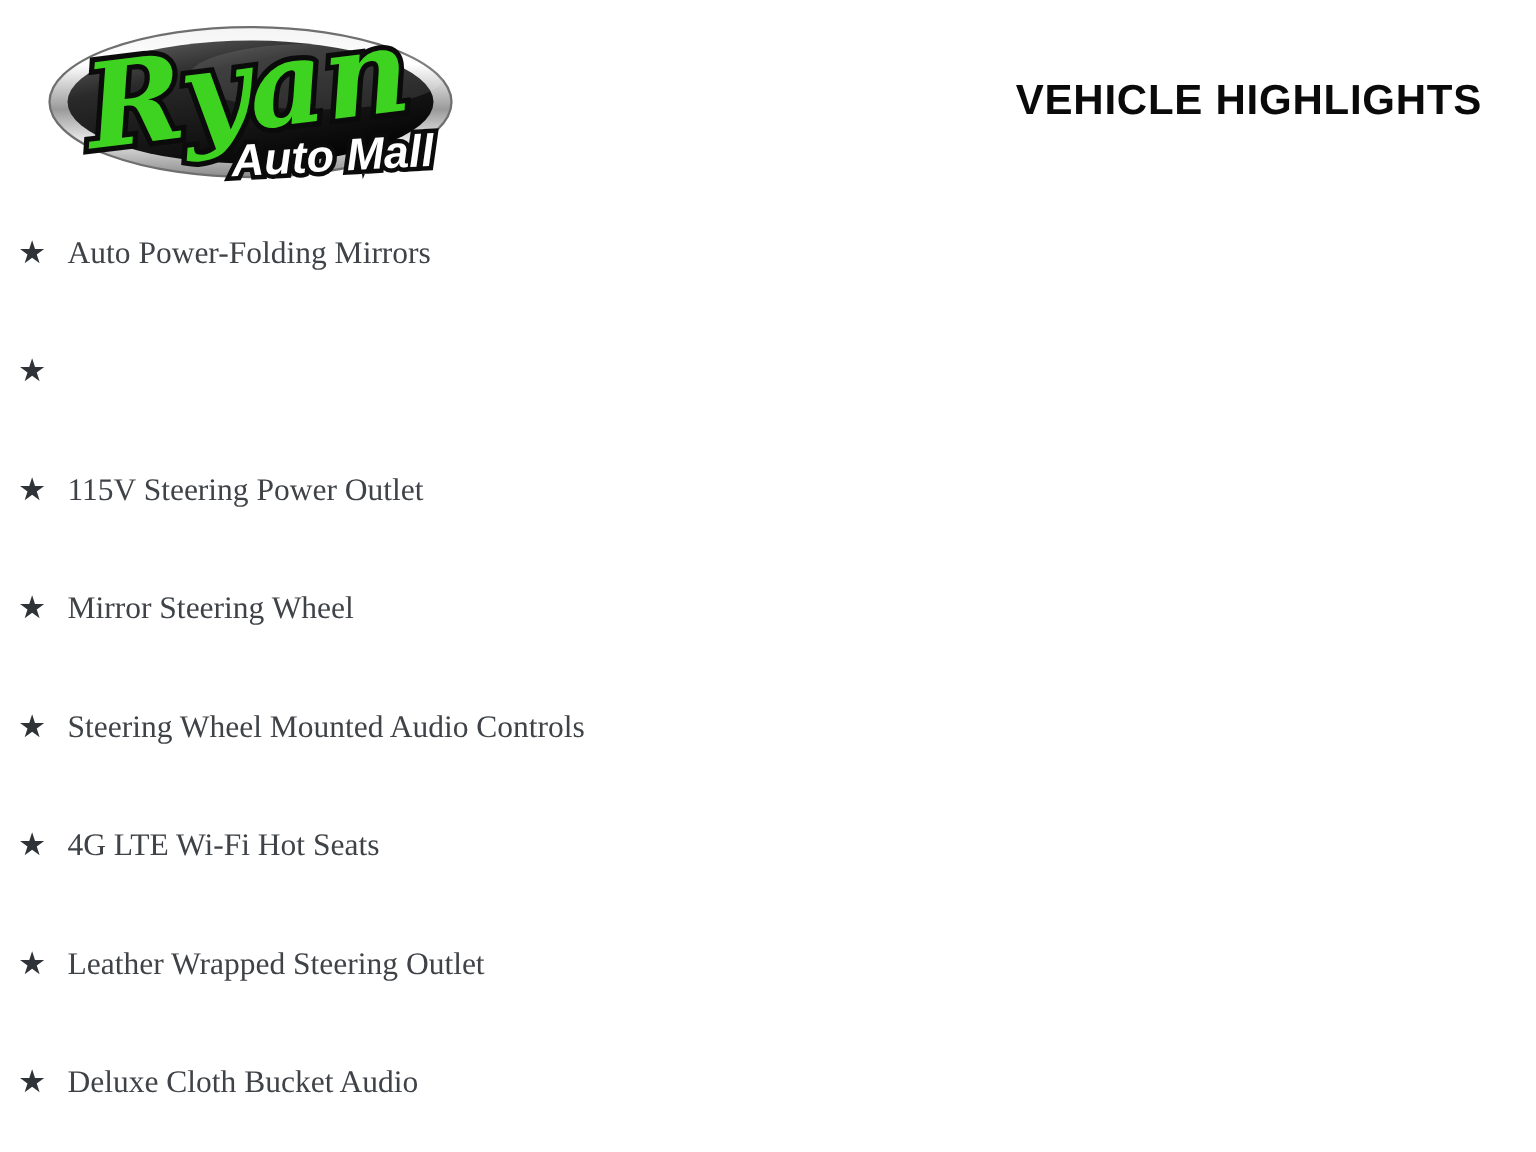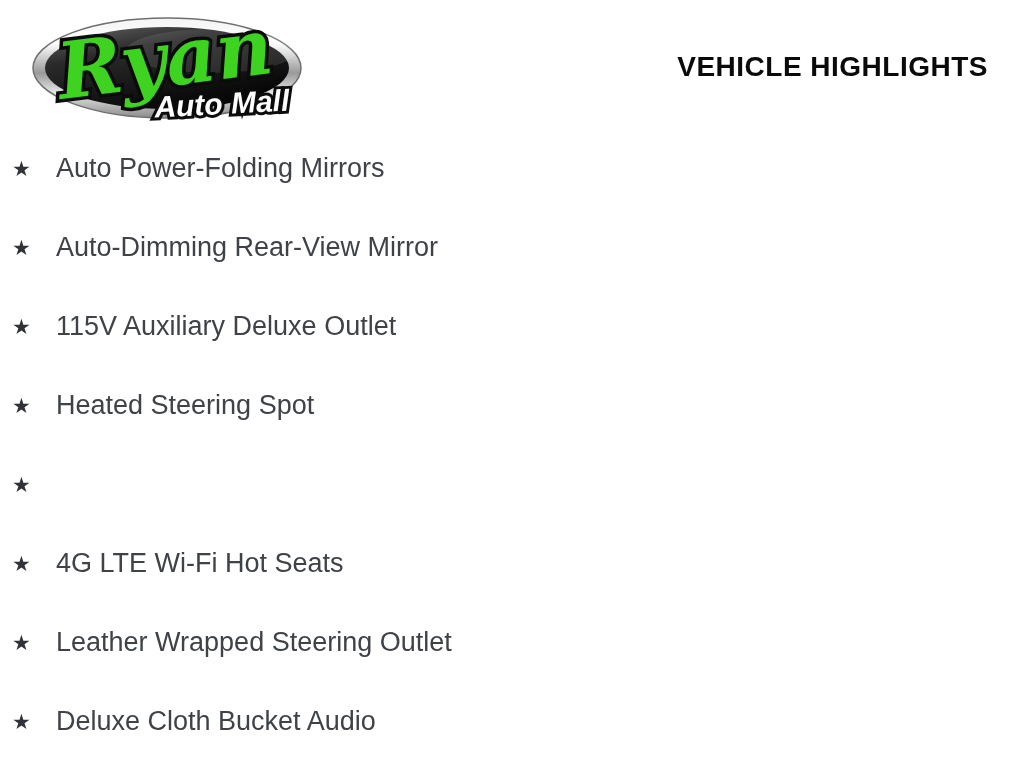--- a/index.html
+++ b/index.html
@@ -46,25 +46,26 @@
   .star {
     font-size: 21px;
     line-height: 38px;
     color: #2f3337;
     width: 24px;
     flex: 0 0 24px;
     text-align: left;
     margin-left: 2px;
   }
   .item-text {
-    font-size: 27px;
+    font-size: 21px;
     line-height: 37px;
     color: #3f4347;
-    margin-left: 20px;
+    margin-left: 9px;
     white-space: nowrap;
+    font-family: Liberation Serif, serif;
   }
   
   .logo-svg { width: 100%; height: 100%; display: block; }
 </style>
 </head>
 <body>
 
 <div class="page">
 
   <div class="logo-wrap">
@@ -98,32 +99,32 @@
 
   <h1 class="page-title">VEHICLE HIGHLIGHTS</h1>
 
   <ul class="highlights">
     <li>
       <span class="star">★</span>
       <span class="item-text">Auto Power-Folding Mirrors</span>
     </li>
     <li>
       <span class="star">★</span>
-      <span class="item-text">Auto-Dimming Rear-View Mirror</span>
     </li>
     <li>
       <span class="star">★</span>
-      <span class="item-text">115V Auxiliary Deluxe Outlet</span>
+      <span class="item-text">115V Steering Power Outlet</span>
     </li>
     <li>
       <span class="star">★</span>
-      <span class="item-text">Heated Steering Spot</span>
+      <span class="item-text">Mirror Steering Wheel</span>
     </li>
     <li>
       <span class="star">★</span>
+      <span class="item-text">Steering Wheel Mounted Audio Controls</span>
     </li>
     <li>
       <span class="star">★</span>
       <span class="item-text">4G LTE Wi-Fi Hot Seats</span>
     </li>
     <li>
       <span class="star">★</span>
       <span class="item-text">Leather Wrapped Steering Outlet</span>
     </li>
     <li>

